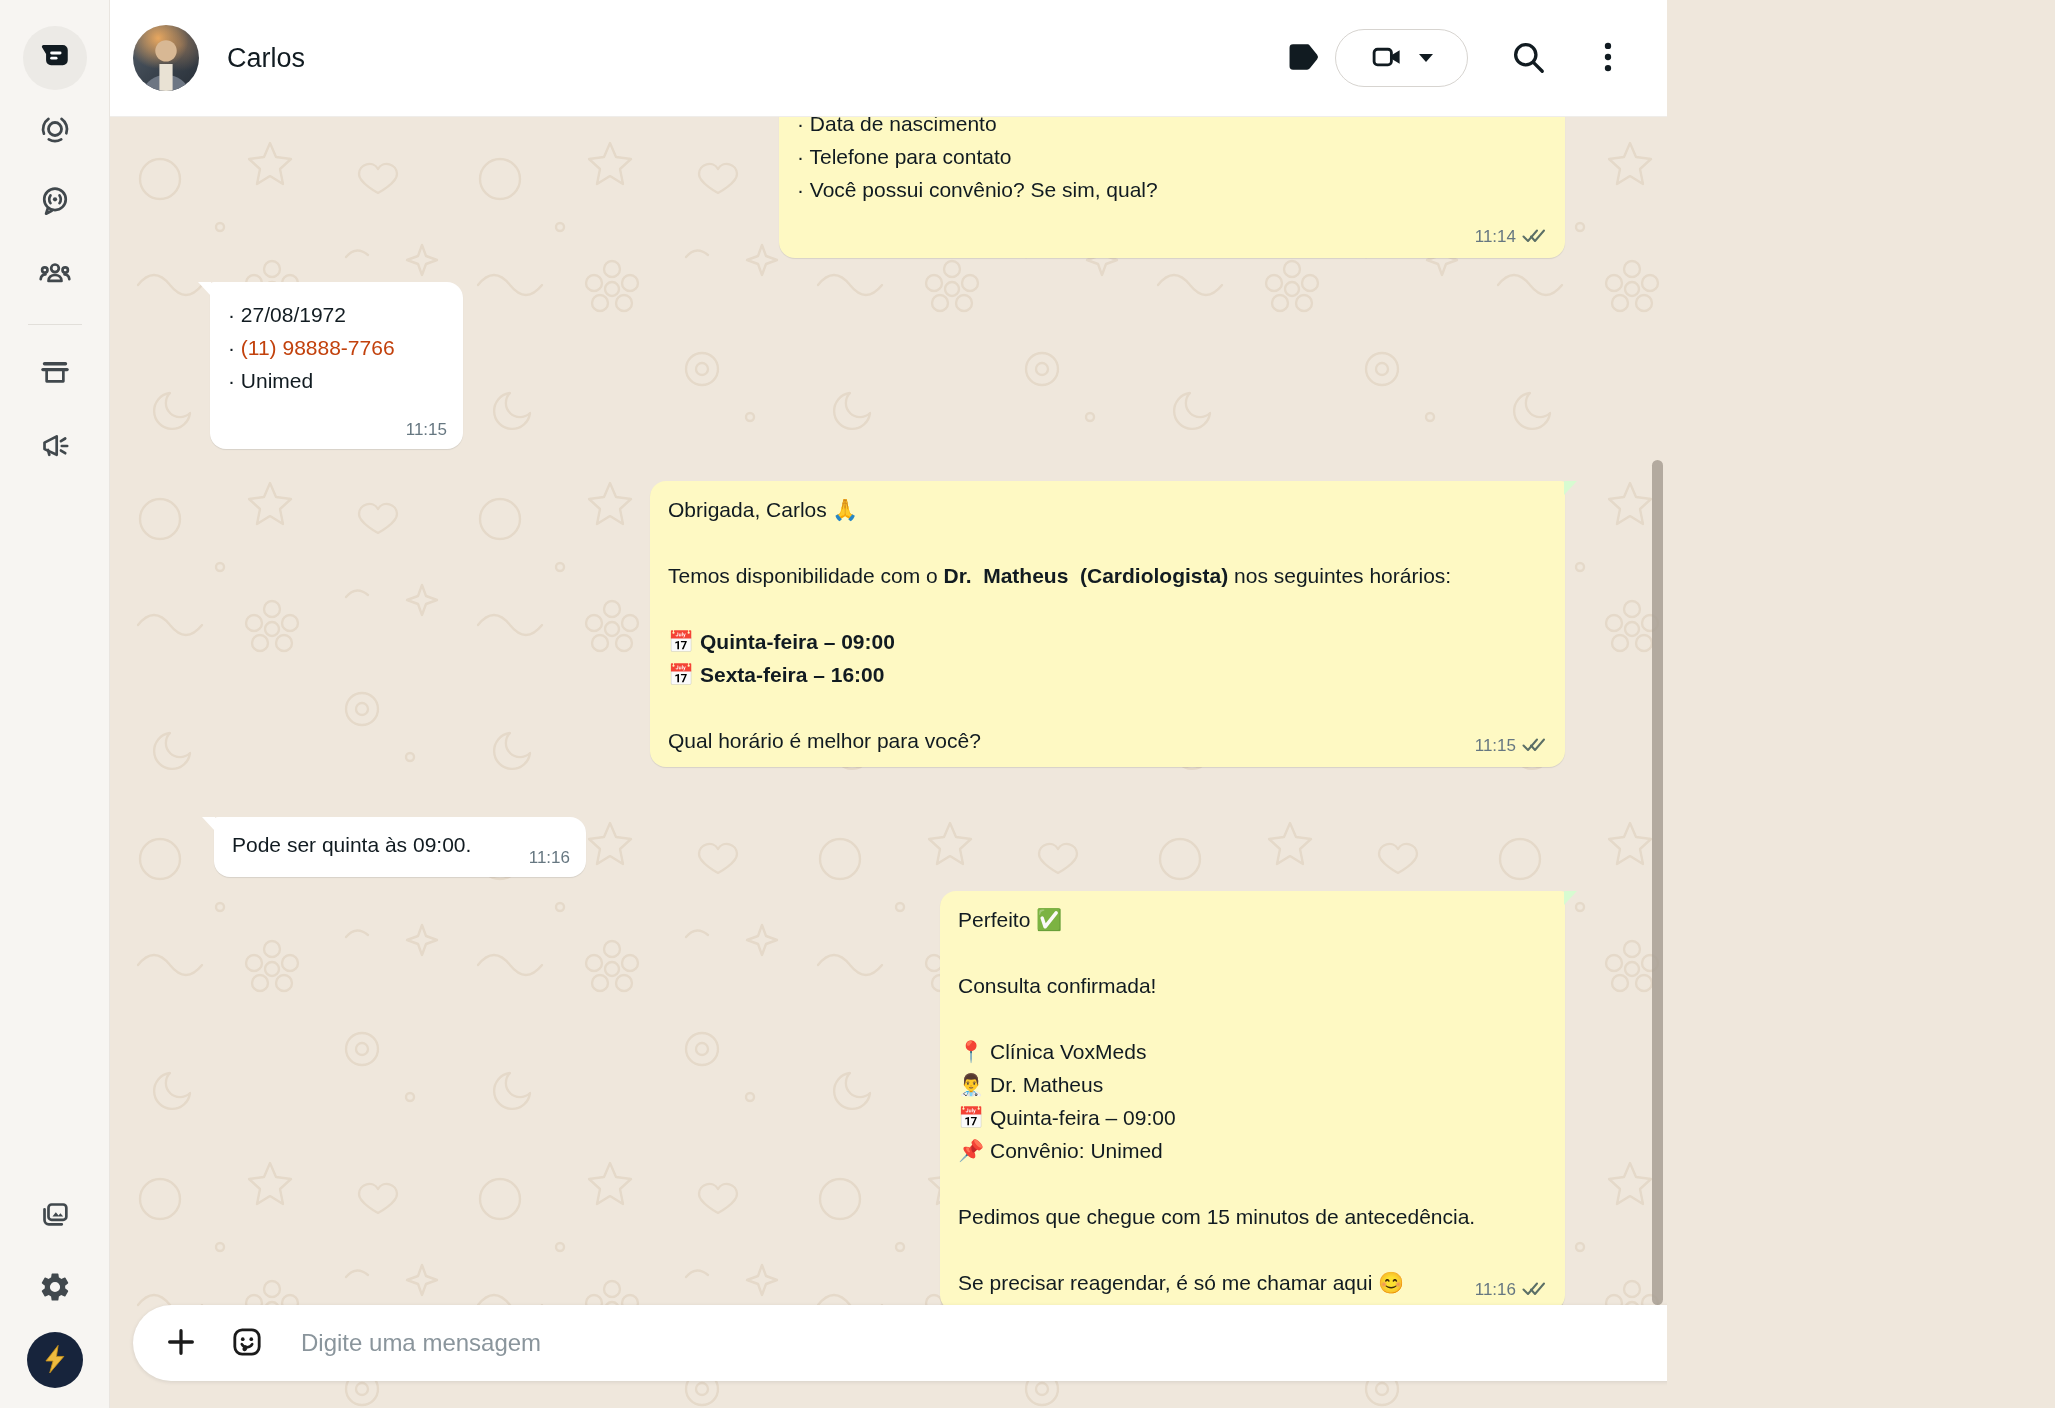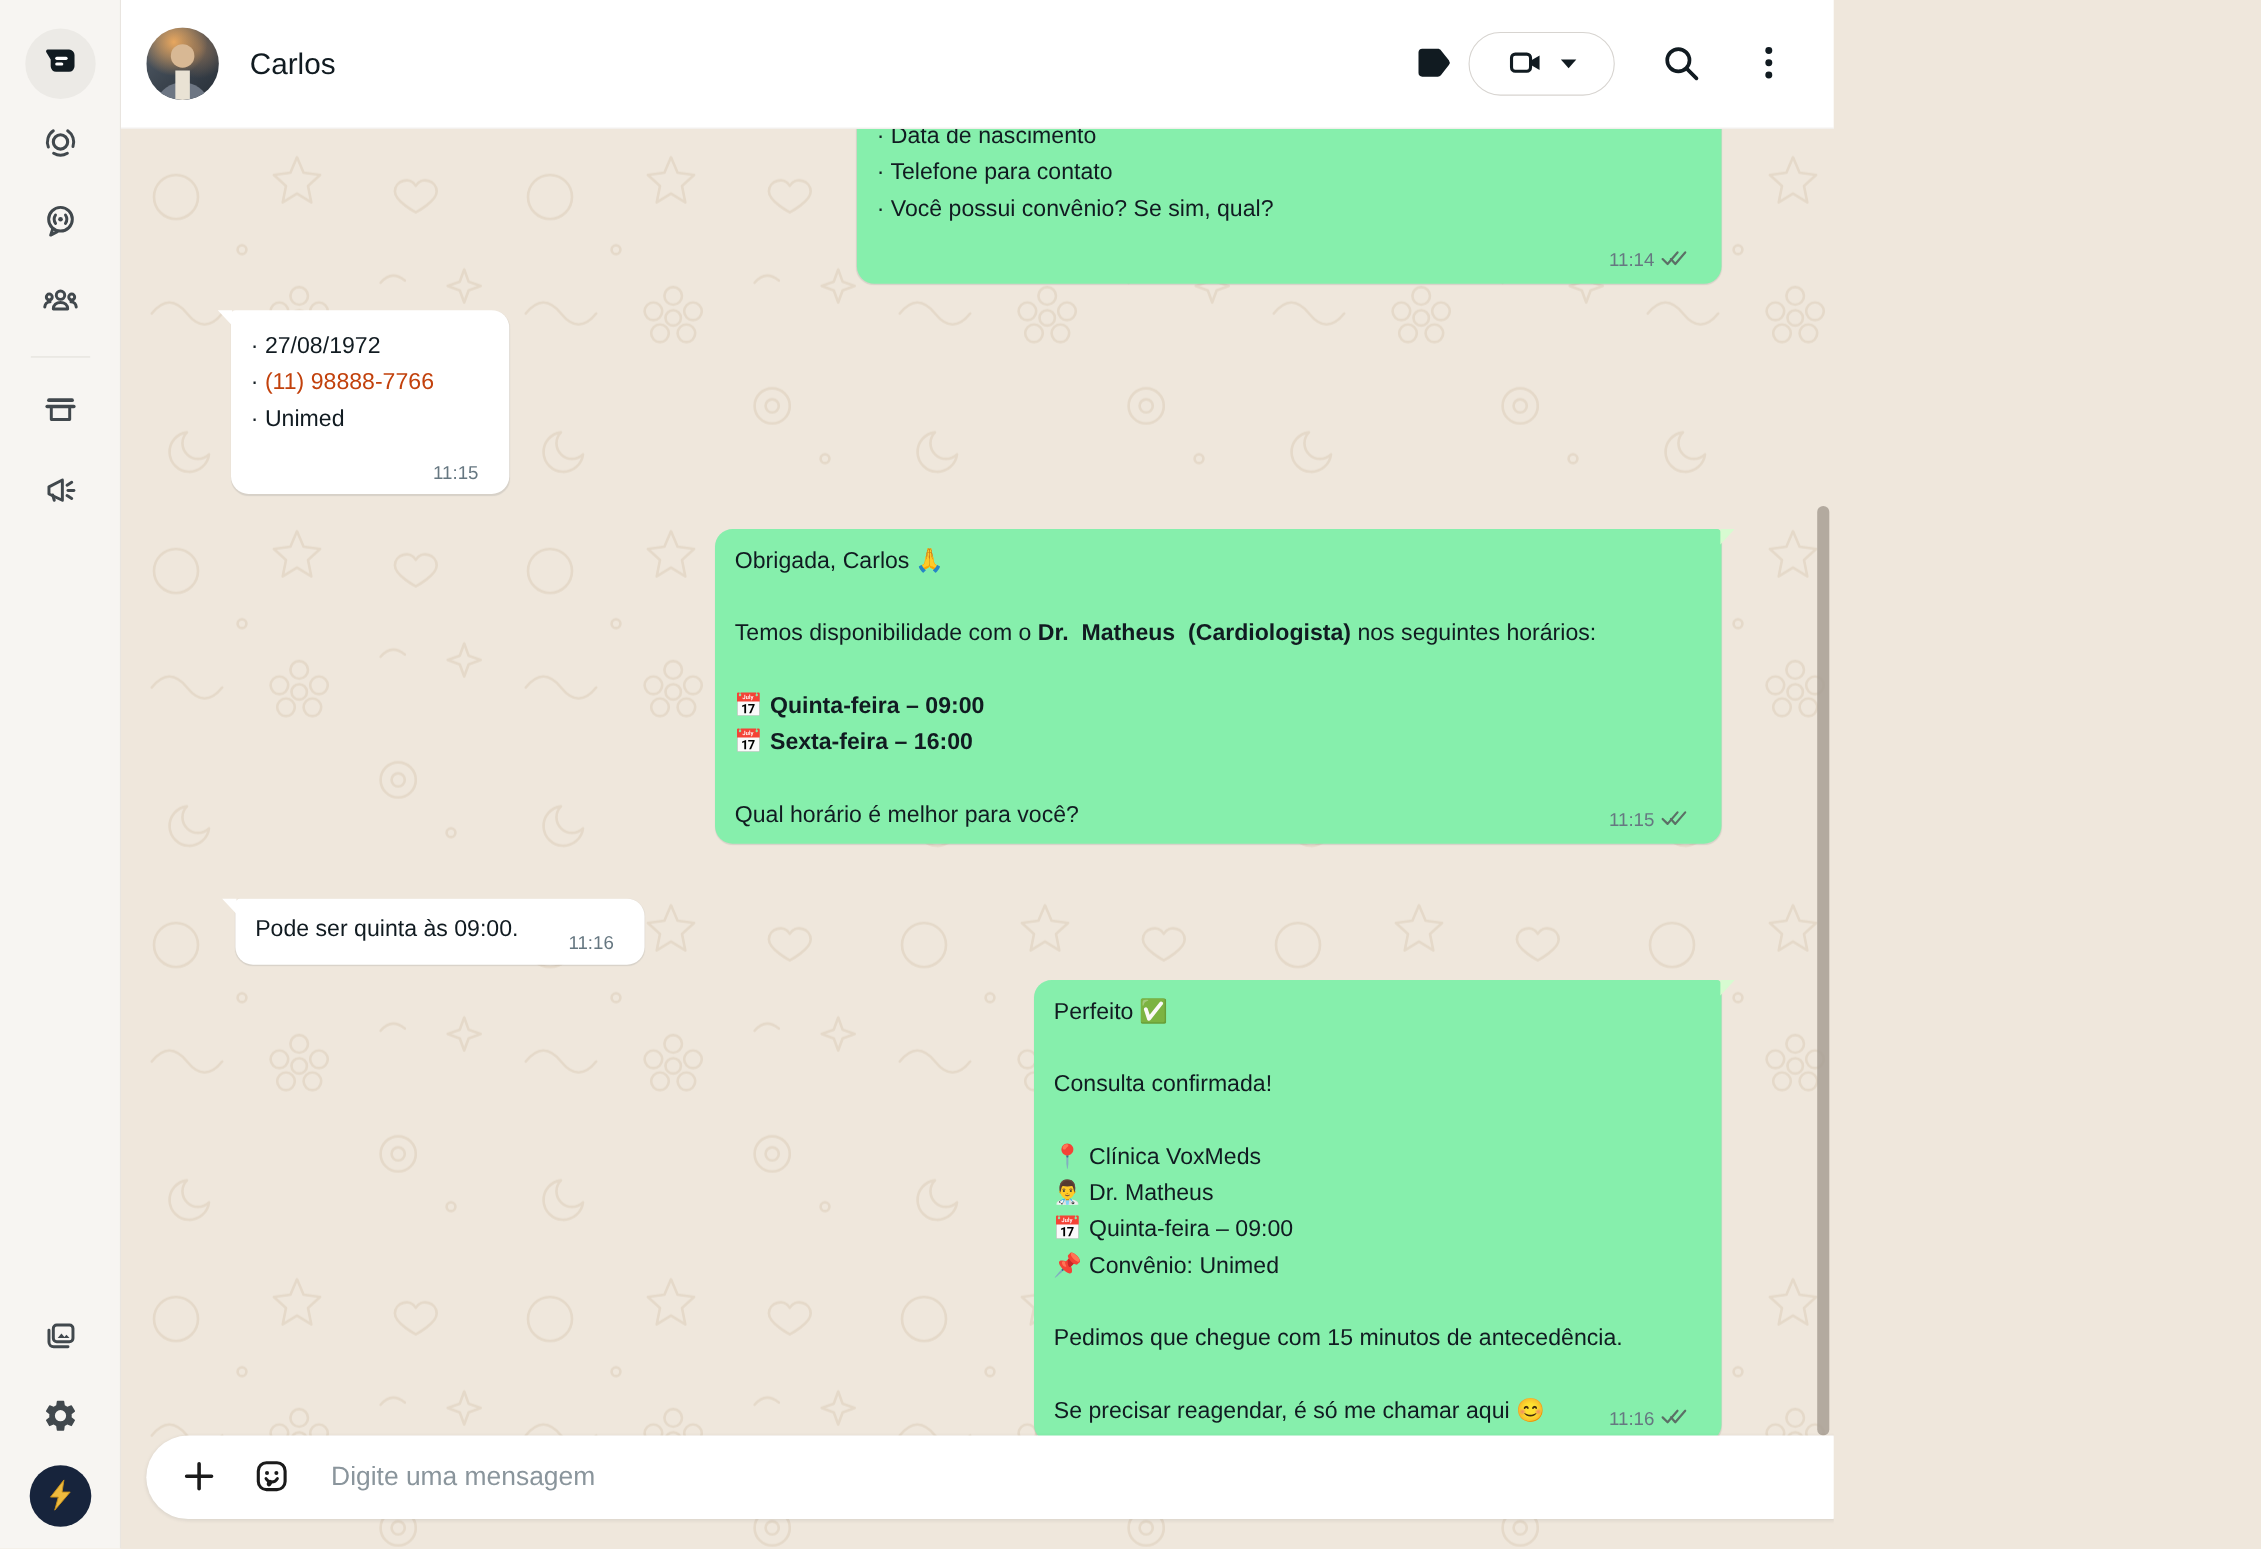--- a/index.html
+++ b/index.html
@@ -38,30 +38,30 @@
   .h-stroke{fill:none;stroke:#111b21;stroke-width:2.1;stroke-linecap:round;stroke-linejoin:round;}
   .video-pill{right:199px;width:133px;height:58px;border:1px solid #d7d4d0;border-radius:29px;background:#fff;
     display:flex;align-items:center;justify-content:center;gap:14px;}
 
   
   .chat-area{position:relative;flex:1;overflow:hidden;}
   .wallpaper{position:absolute;inset:0;width:100%;height:100%;}
 
   .bubble{position:absolute;box-sizing:border-box;padding:12px 18px 14px;border-radius:16px;
     font-size:21px;color:#111b21;box-shadow:0 1px 1px rgba(11,20,26,.10);z-index:2;}
-  .bubble.out{background:#86efac;border-top-right-radius:4px;}
+  .bubble.out{background:#fef9c3;border-top-right-radius:4px;}
   .bubble.in{background:#ffffff;border-top-left-radius:4px;}
   .bubble.out::before{content:"";position:absolute;top:0;right:-12px;width:0;height:0;
     border-top:14px solid #d7fbd1;border-right:13px solid transparent;}
   .bubble.in::before{content:"";position:absolute;top:0;left:-12px;width:0;height:0;
     border-top:14px solid #ffffff;border-left:13px solid transparent;}
   .m-line{line-height:33px;min-height:33px;white-space:pre-wrap;}
   .m-line .b{font-weight:bold;}
   .m-line .link{color:#c2410c;font-weight:normal;cursor:pointer;}
-  .meta{position:absolute;right:28px;bottom:9px;display:flex;align-items:center;gap:6px;margin-top:43px;}
+  .meta{position:absolute;right:16px;bottom:9px;display:flex;align-items:center;gap:6px;margin-top:43px;}
   .meta .tm{font-size:17px;color:#667781;}
   .meta svg{width:27px;height:17px;}
   .tickline{fill:none;stroke:#5b6f66;stroke-width:2;stroke-linecap:round;stroke-linejoin:round;}
 
   .scroll-thumb{position:absolute;right:4px;top:343px;width:11px;height:845px;border-radius:6px;
     background:#a89f94;opacity:.85;z-index:4;cursor:pointer;}
 
   
   .composer{position:absolute;left:23px;top:1188px;width:1897px;height:76px;background:#ffffff;border-radius:38px;
     display:flex;align-items:center;z-index:6;box-shadow:0 1px 4px rgba(11,20,26,.10);box-sizing:border-box;padding:0 22px;}

